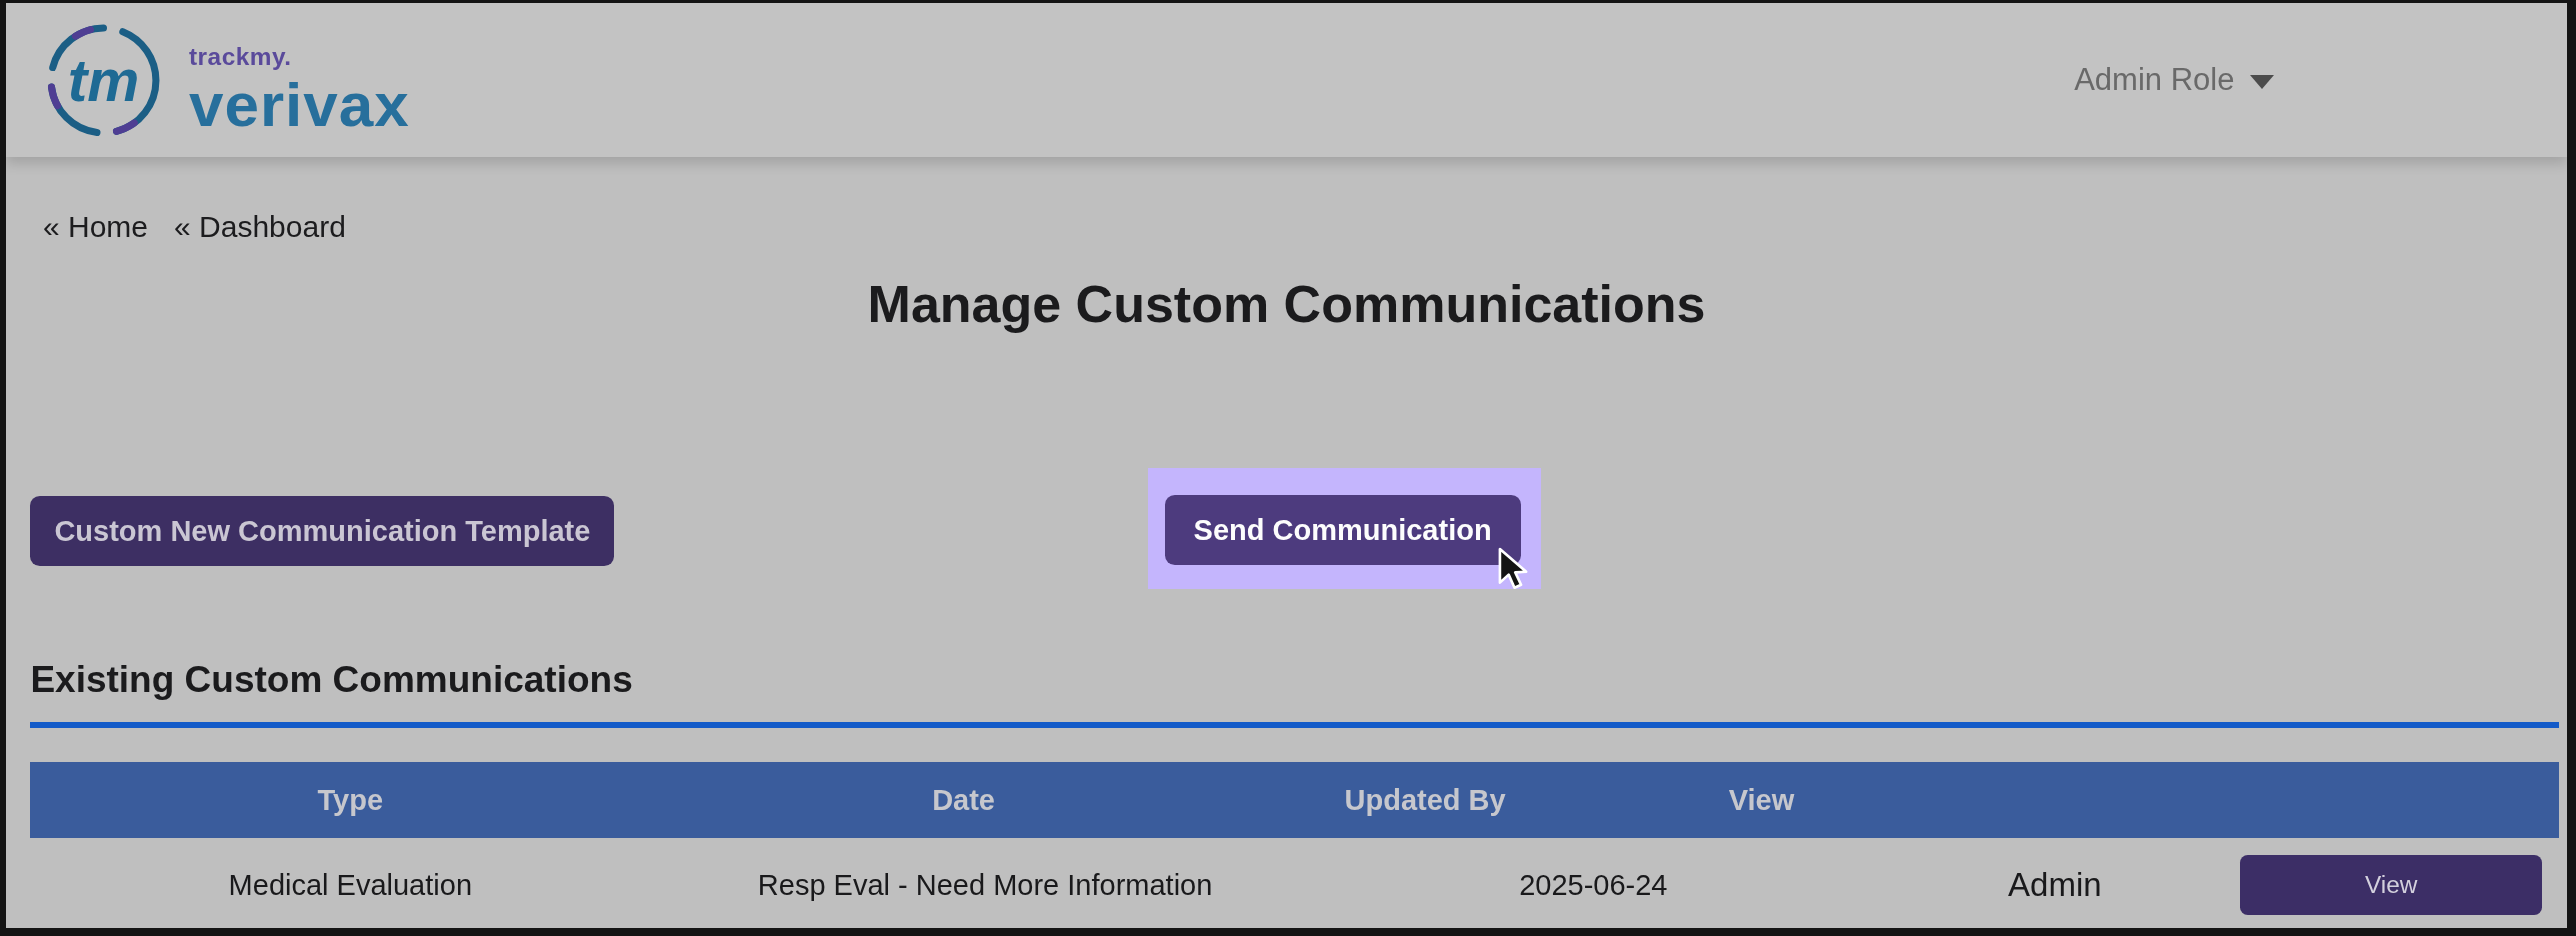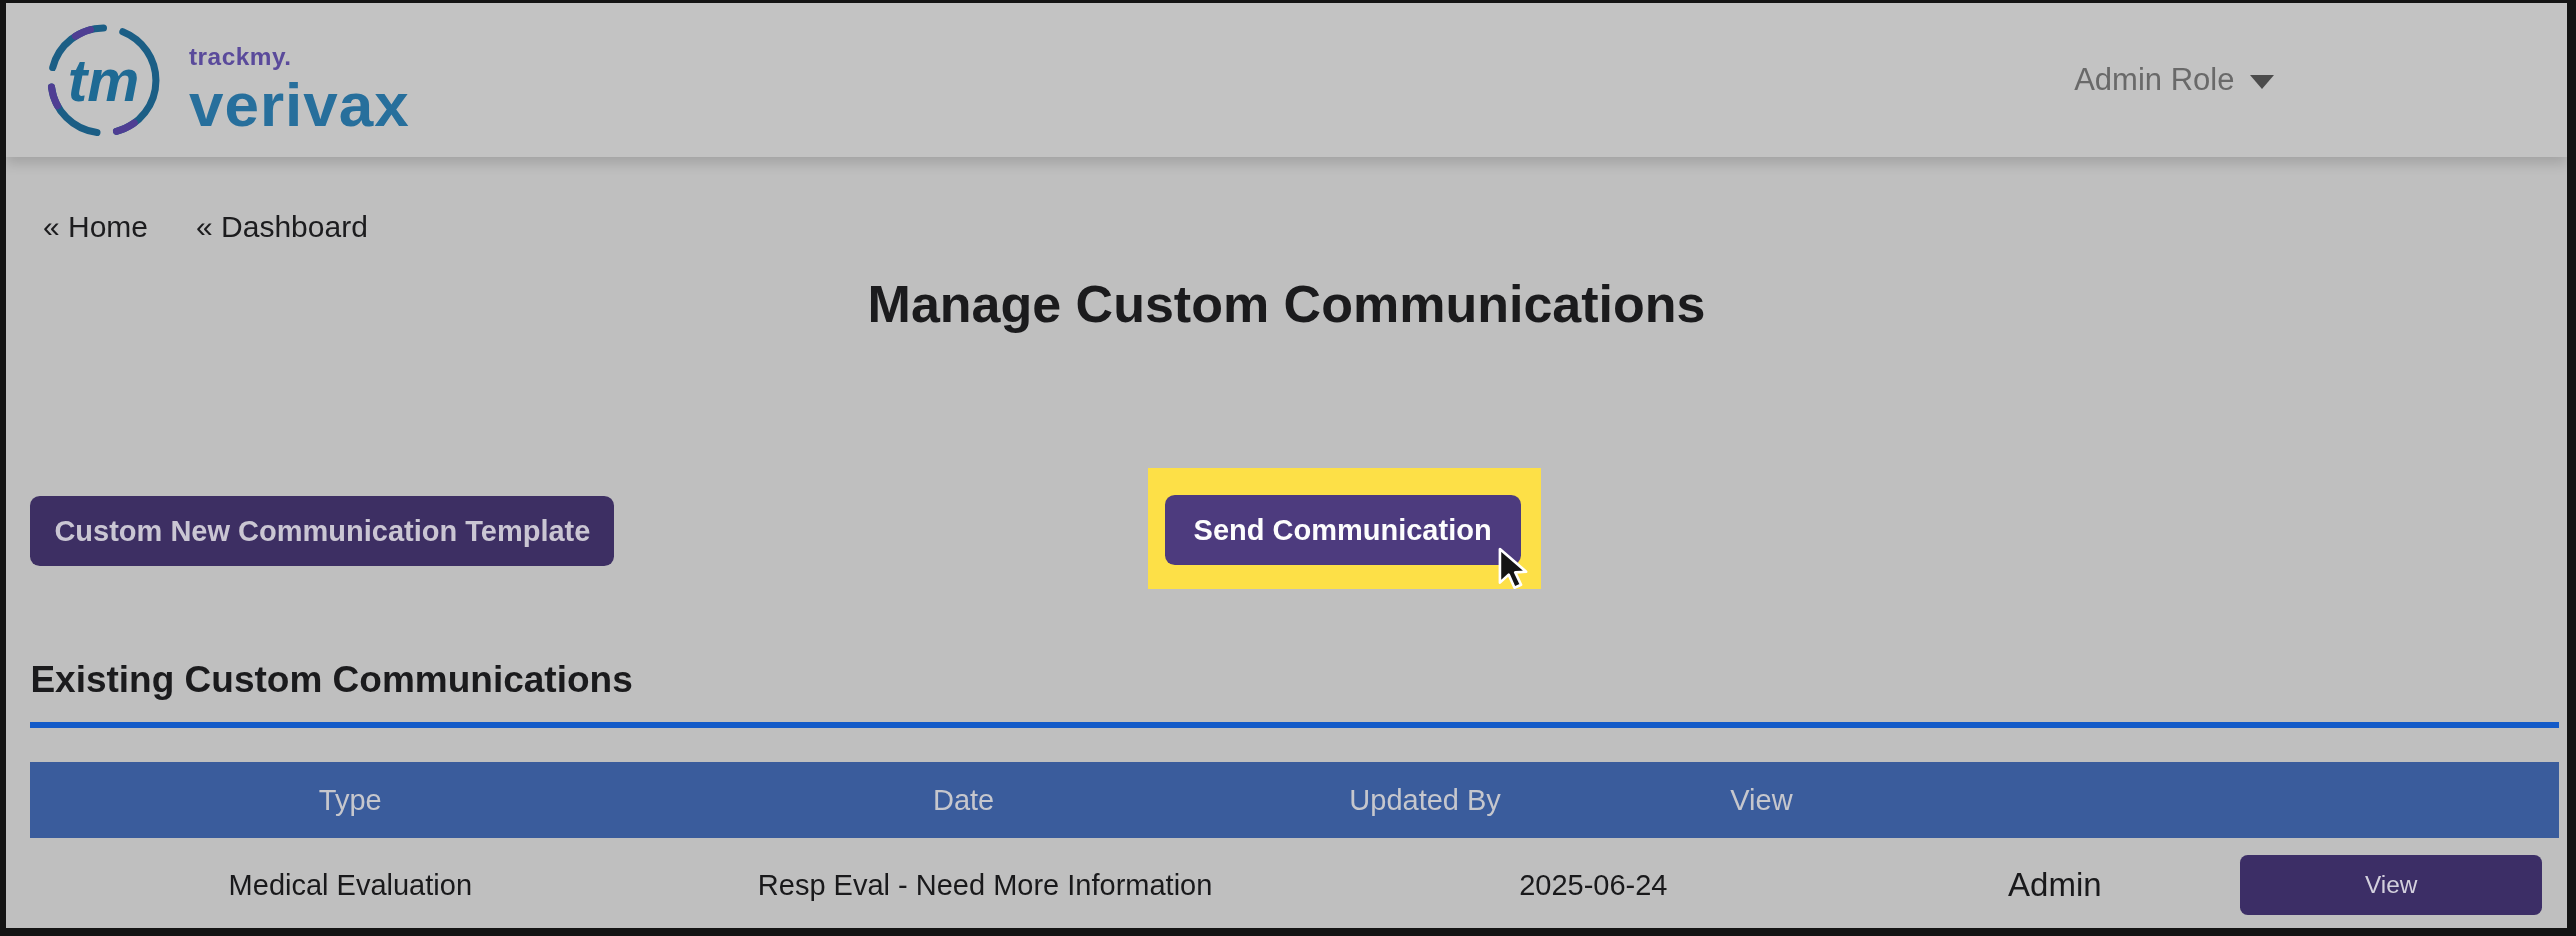--- a/index.html
+++ b/index.html
@@ -28,21 +28,21 @@
   }
   .logo { display: flex; align-items: center; gap: 25px; }
   .logo-text { display: flex; flex-direction: column; line-height: 1; margin-top: 21px; }
   .brand-top { color: #5a4a9b; font-size: 24.4px; font-weight: bold; letter-spacing: 0.5px; margin-bottom: 3.9px; }
   .brand-name { color: #276f9c; font-size: 62px; font-weight: bold; letter-spacing: 1px; }
   .role { display: flex; align-items: center; gap: 15.6px; cursor: pointer; justify-content: space-between; }
   .role-label { color: #696969; font-size: 31px; }
   .caret { width: 0; height: 0; border-left: 12.7px solid transparent; border-right: 12.7px solid transparent; border-top: 14.6px solid #4c4c4c; margin-top: 3.9px; }
 
   
-  .breadcrumbs { position: absolute; left: 37px; top: 207px; display: flex; gap: 48px; }
+  .breadcrumbs { position: absolute; left: 37px; top: 207px; display: flex; gap: 26px; }
   .crumb { color: #1c1c1e; font-size: 30px; cursor: pointer; }
 
   
   .page-title {
     position: absolute; left: 0; top: 271px; width: 100%;
     text-align: center; color: #1b1b1d; font-size: 52px; font-weight: bold;
   }
 
   
   .btn { font-family: "Liberation Sans", sans-serif; font-weight: bold; font-size: 29px;
@@ -50,36 +50,36 @@
   .btn-create {
     position: absolute; left: 24.4px; top: 493px; width: 584px; height: 70px;
     background: #3d2f63; color: #cac6d3; border: none;
   }
   .btn-viewsent {
     position: absolute; left: 647px; top: 493px; width: 468px; height: 70px;
     background: transparent; color: #40316a; border: 2.9px solid #40316a;
   }
   .tour-highlight {
     position: absolute; left: 1142px; top: 465px; width: 393px; height: 121px;
-    background: #fde047;
+    background: #c4b5fd;
   }
   .btn-send {
     position: absolute; left: 16.6px; top: 27px; width: 356px; height: 70px;
     background: #4d3b7e; color: #fdfdfd; border: none;
   }
   .cursor { position: absolute; left: 1491px; top: 544px; width: 35px; height: 45px; }
 
   
   .section-heading { position: absolute; left: 24.4px; top: 656px; color: #1b1b1d; font-size: 37px; font-weight: bold; }
   .blue-rule { position: absolute; left: 24.4px; top: 719px; width: 2529px; height: 5.9px; background: #135ac8; }
 
   
   .comm-table { position: absolute; left: 24.4px; top: 759px; width: 2529px; }
   .t-head { display: flex; background: #3a5c9c; height: 76px; align-items: center; }
-  .t-head .cell { color: #c6c7cd; font-weight: normal; font-size: 29px; }
+  .t-head .cell { color: #c6c7cd; font-weight: bold; font-size: 29px; }
   .t-row { display: flex; height: 94px; align-items: center; }
   .t-row .cell { color: #19191b; font-size: 29px; }
   .cell { text-align: center; }
   .c-type { width: 25.3%; }
   .c-name { width: 24.9%; }
   .c-date { width: 23.2%; }
   .c-upd  { width: 13.3%; }
   .c-view { width: 13.3%; display: flex; align-items: center; justify-content: center; }
   .cell-updated { font-size: 33px !important; }
   .btn-rowview {

